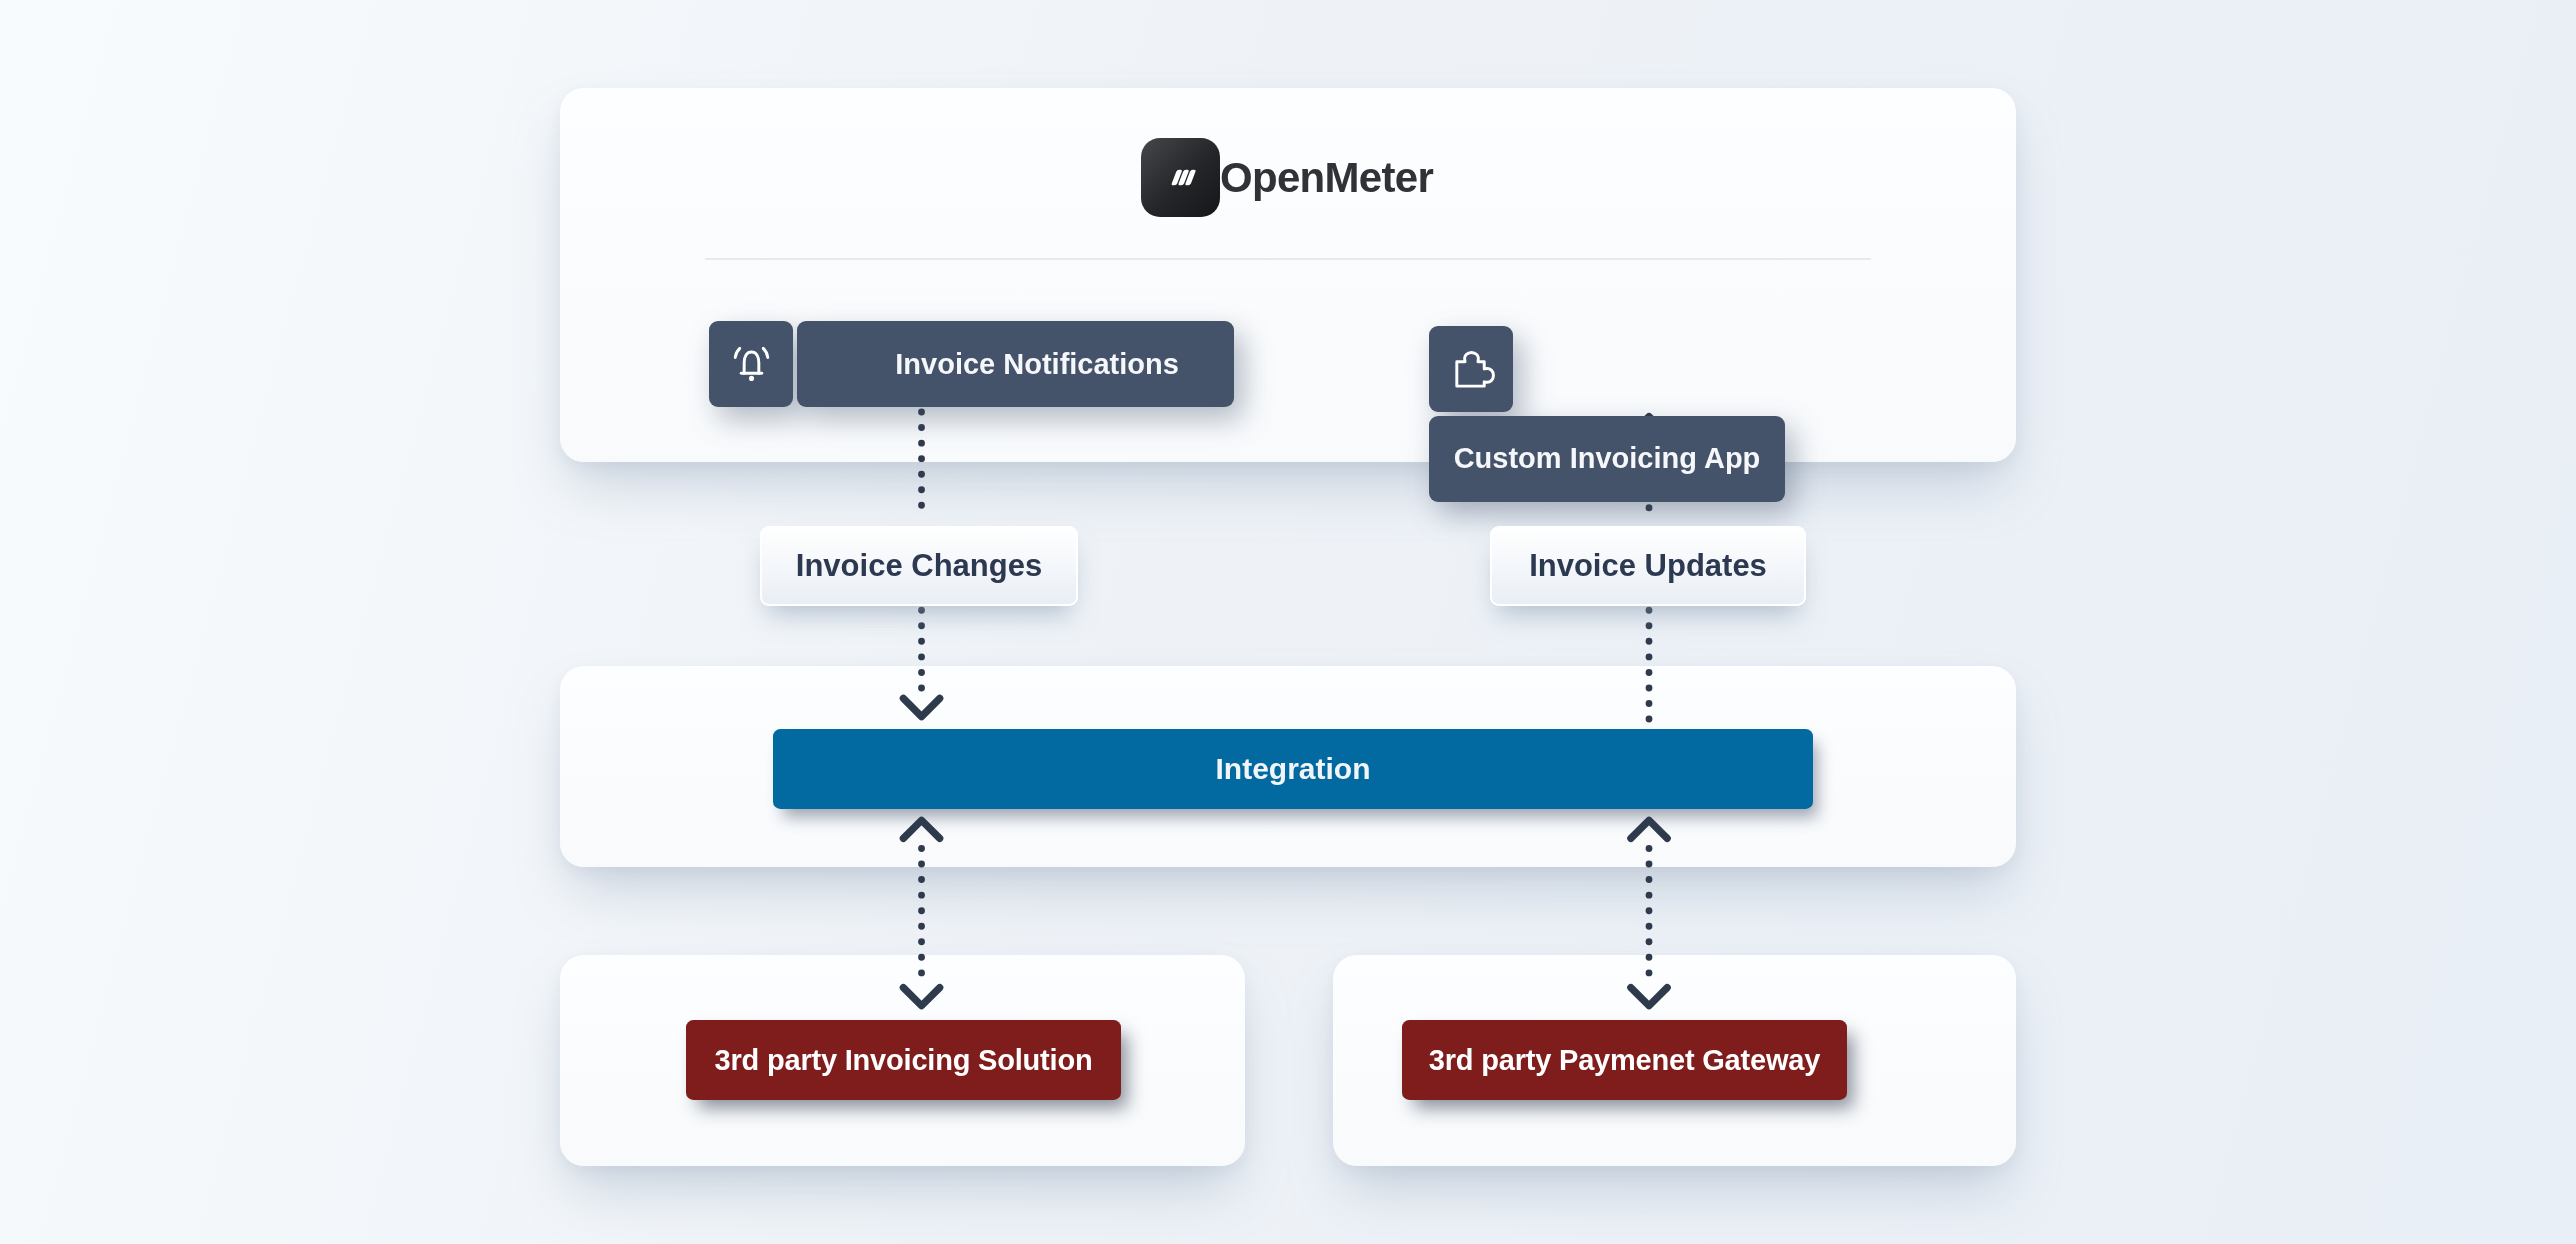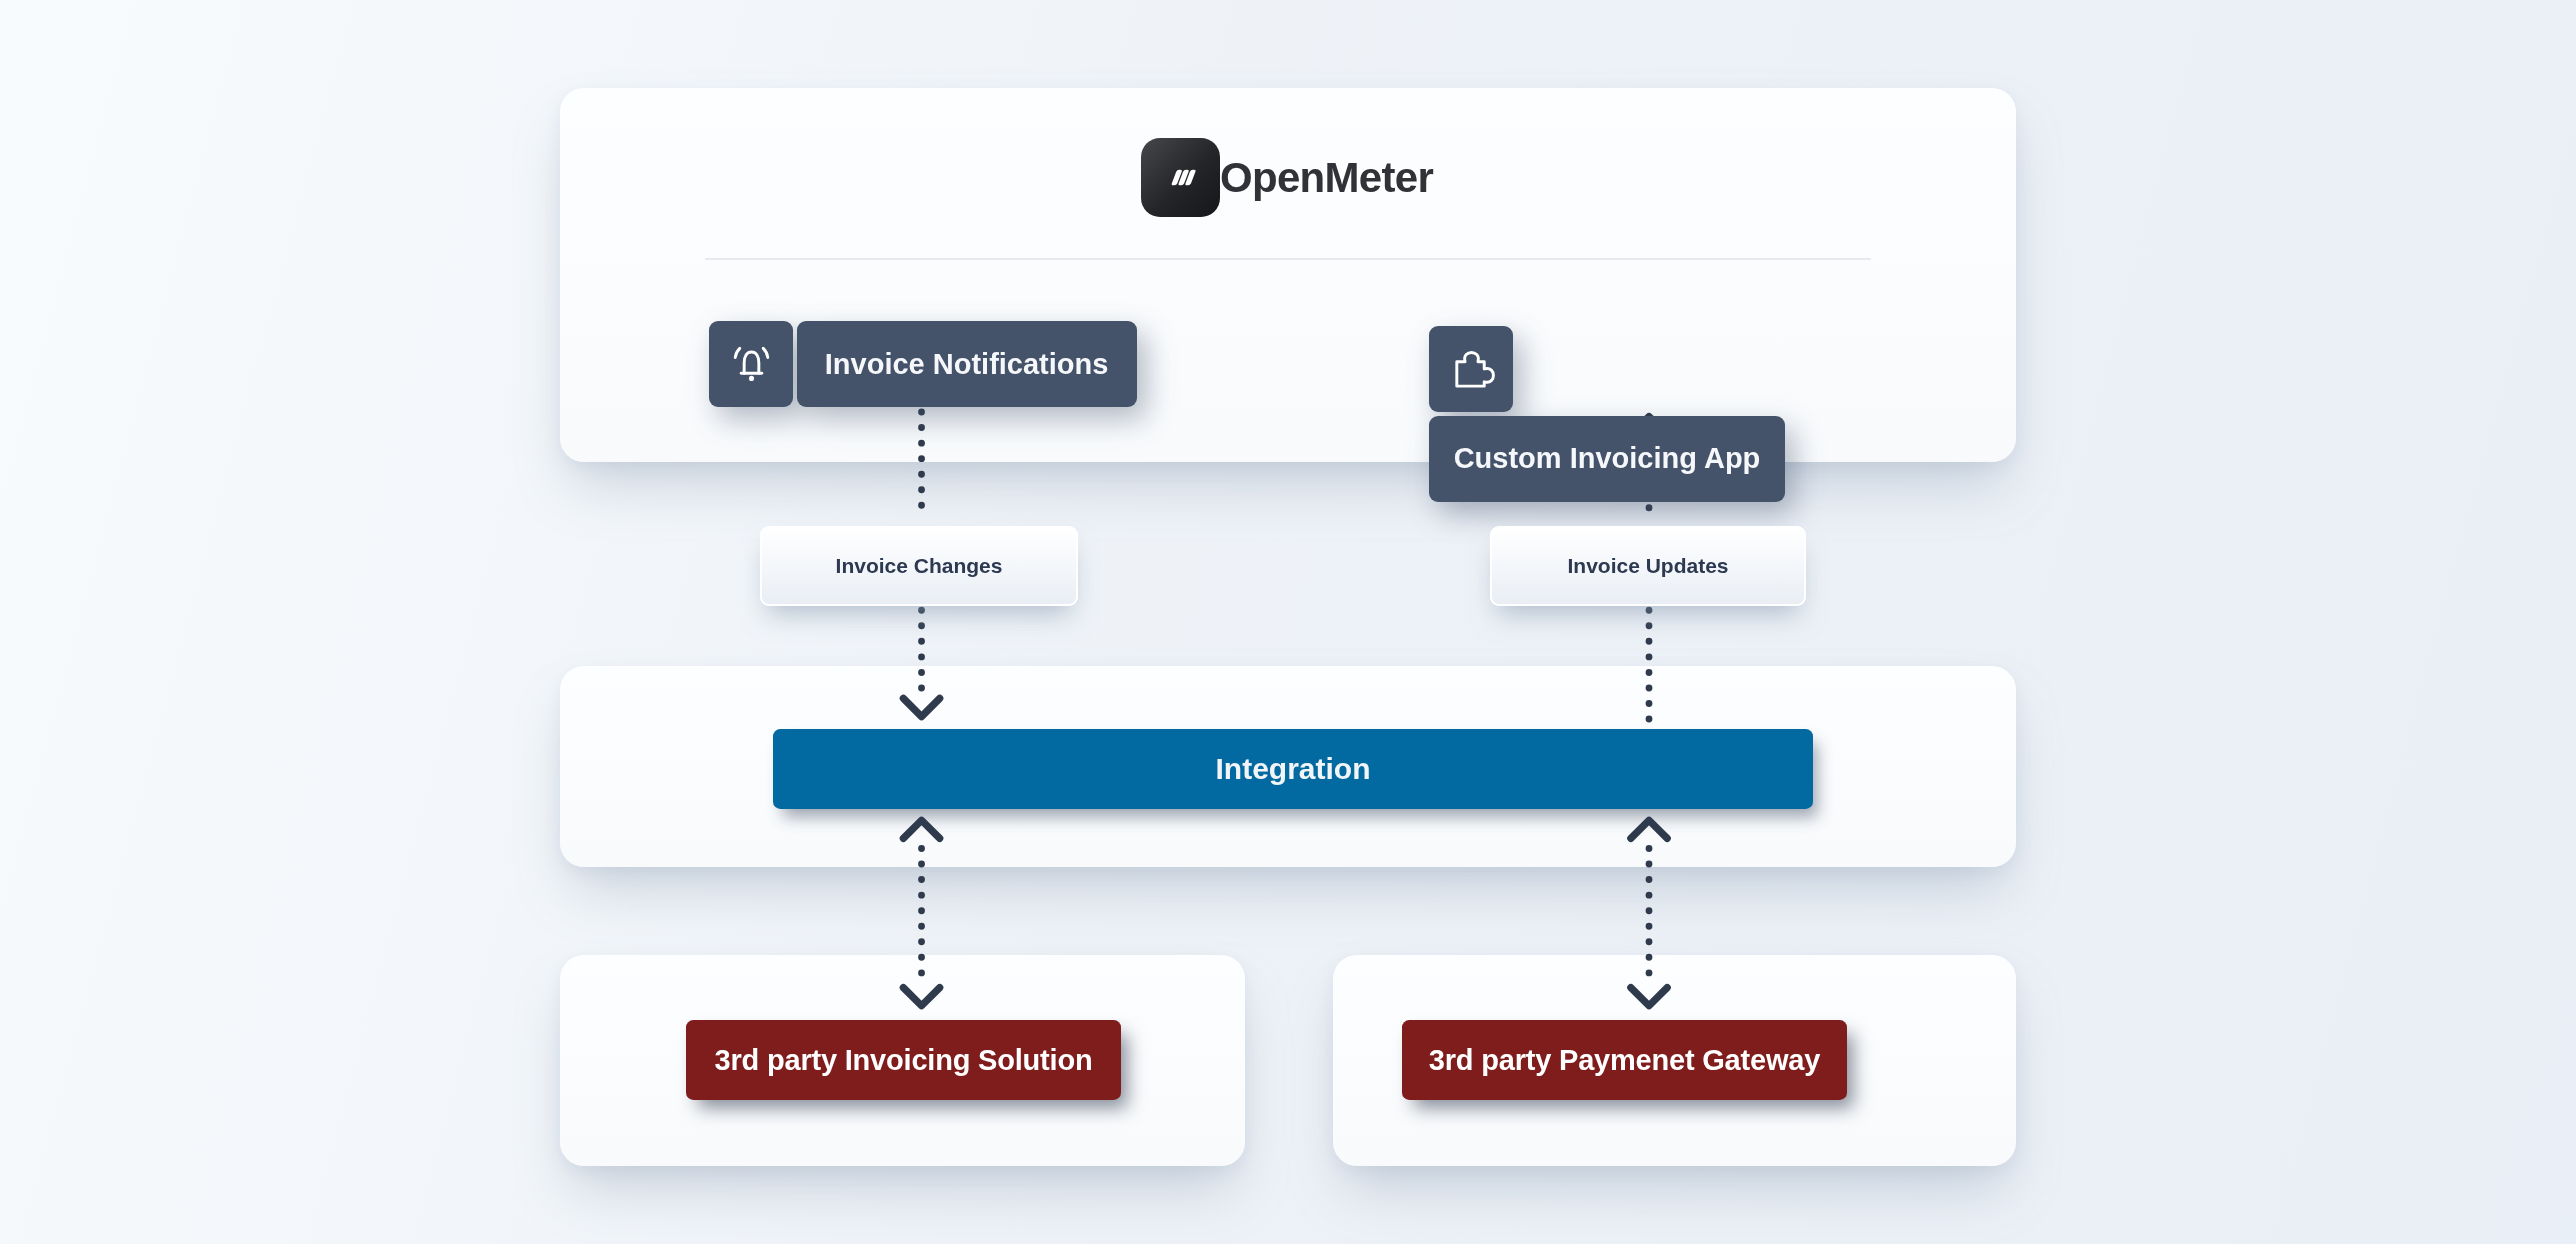--- a/index.html
+++ b/index.html
@@ -39,31 +39,31 @@
   .node-icon-box{
     width:84px;height:86px;border-radius:9px;background:#45536a;
     display:flex;align-items:center;justify-content:center;flex:0 0 auto;
   }
   .node-label-box{
     height:86px;border-radius:9px;background:#45536a;
     display:flex;align-items:center;justify-content:center;
     color:#f5f7fa;font-size:29px;font-weight:700;white-space:nowrap;
   }
   #node-invoice-notifications{left:709px;top:321px;}
-  #node-invoice-notifications .node-label-box{width:340px;}
+  #node-invoice-notifications .node-label-box{width:393px;padding-left:44px;}
   #node-custom-invoicing-app{left:1429px;top:326px;flex-direction:column;}
   #node-custom-invoicing-app .node-label-box{width:356px;}
 
   
   .chip{
     position:absolute;height:80px;border-radius:9px;z-index:4;
     background:linear-gradient(180deg,#ffffff 0%,#f3f6fa 55%,#e9eef4 100%);
     border:2.7px solid #ffffff;box-sizing:border-box;
     display:flex;align-items:center;justify-content:center;
-    color:#2c3950;font-size:21px;font-weight:700;white-space:nowrap;
+    color:#2c3950;font-size:31px;font-weight:700;white-space:nowrap;
     box-shadow:0 14.6px 27px -7.3px rgba(125,145,170,.55);
   }
   #chip-invoice-changes{left:760px;top:526px;width:318px;}
   #chip-invoice-updates{left:1490px;top:526px;width:316px;text-align:center;}
 
   
   #node-integration{
     position:absolute;left:761px;top:729px;width:1040px;height:80px;z-index:4;
     background:#0369a1;border-radius:7.3px;
     display:flex;align-items:center;justify-content:center;

